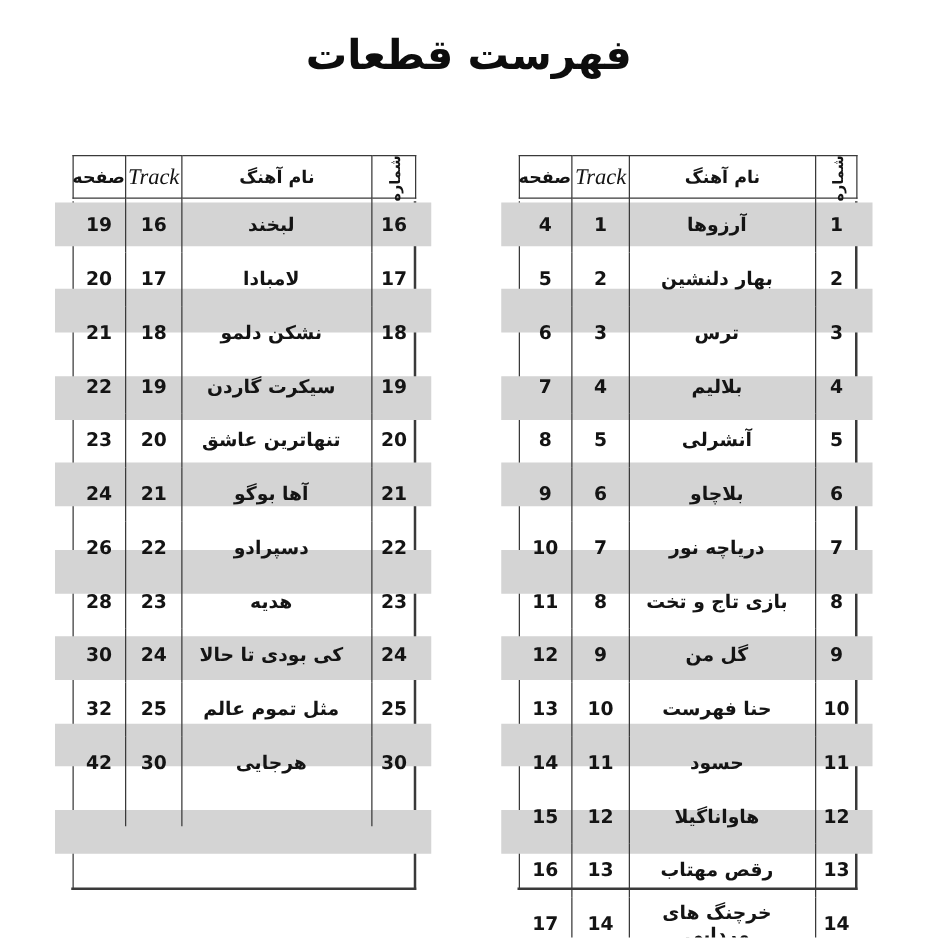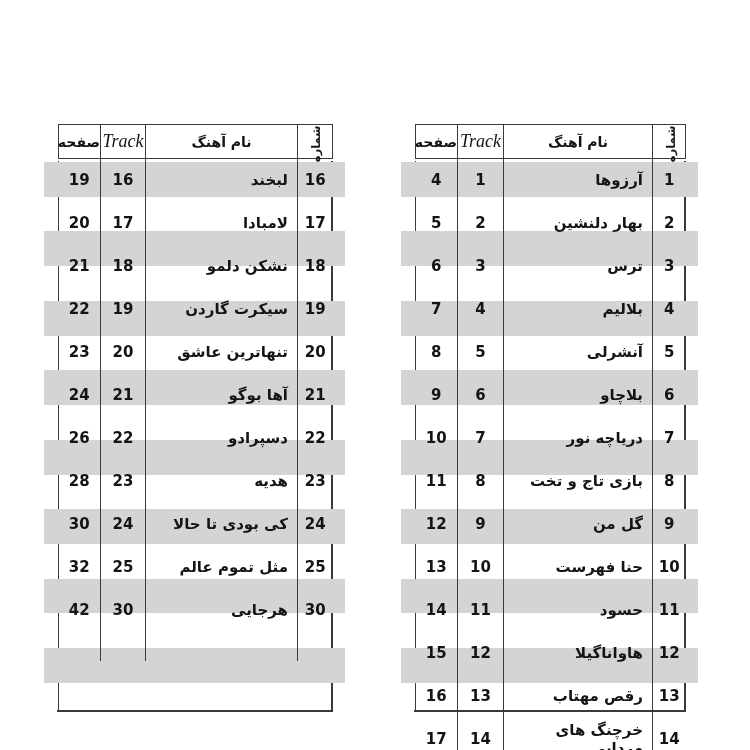--- a/index.html
+++ b/index.html
@@ -57,27 +57,28 @@
     font-size:11.5px;line-height:1;font-weight:bold;
   }
 
   tbody tr.data-row{height:43px;}
   tbody tr.empty-row{height:29px;}
   td{
     padding:0;border:none;text-align:center;vertical-align:middle;
     font-size:15px;font-weight:bold;color:#141414;background:transparent;
   }
   td:nth-child(n+2){border-left:1.6px solid var(--border);}
-  td.col-name{text-align:right;padding-right:9px;direction:rtl;}
+  td.col-name{text-align:center;padding-right:9px;direction:rtl;}
 </style>
 </head>
 <body>
 
 <div class="page">
 
+  <h1 class="page-title" dir="rtl">فهرست قطعات</h1>
 
   <div class="table-wrap table-right">
     <div class="vborder vb-left"></div>
     <div class="vborder vb-right"></div>
     <div class="stripes">
         <div class="stripe" style="top: 38px;"></div>
         <div class="stripe" style="top: 107.46px;"></div>
         <div class="stripe" style="top: 176.92px;"></div>
         <div class="stripe" style="top: 246.38px;"></div>
         <div class="stripe" style="top: 315.84px;"></div>

